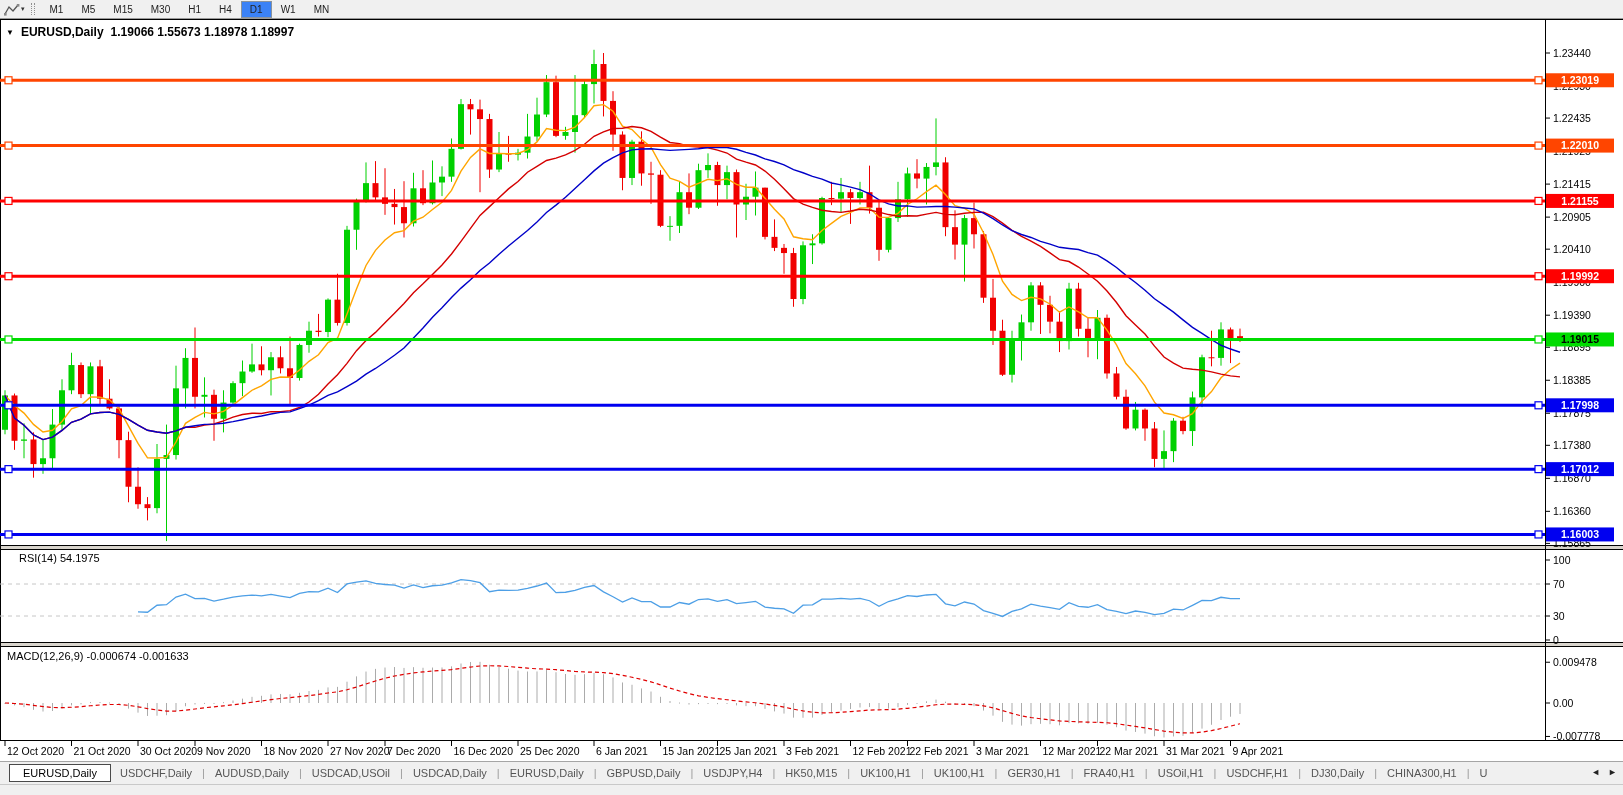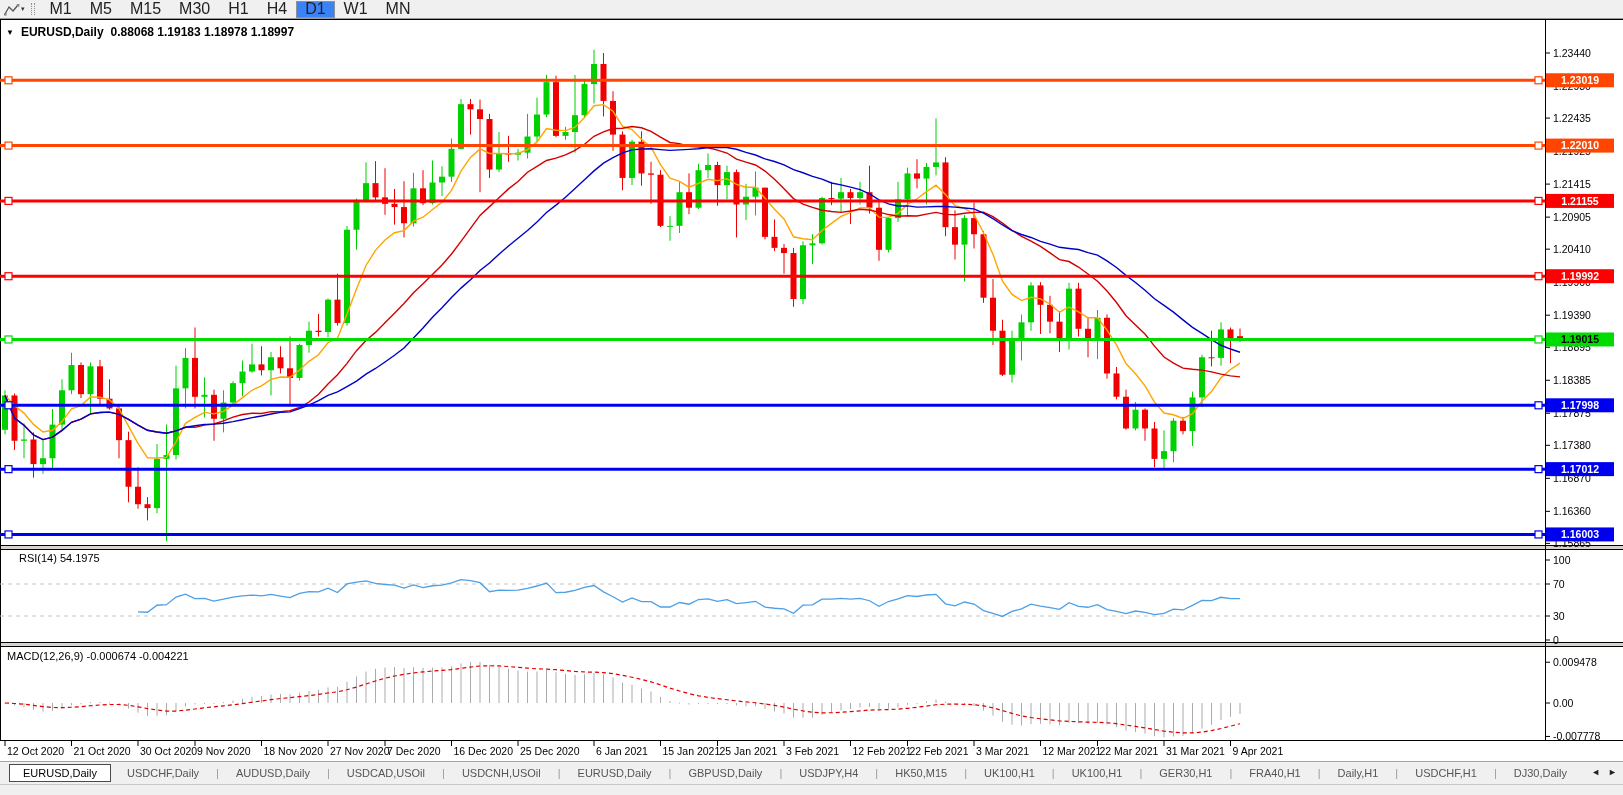--- a/index.html
+++ b/index.html
@@ -4,36 +4,36 @@
 <style>
   html,body{margin:0;padding:0;background:#e8e8e8;}
   #app{position:relative;width:1623px;height:795px;background:#fff;overflow:hidden;
        font-family:"Liberation Sans",sans-serif;-webkit-font-smoothing:none;}
   
   .toolbar{position:absolute;left:0;top:0;width:1623px;height:18px;background:#f0f0f0;
            border-bottom:1px solid #9a9a9a;display:flex;align-items:center;z-index:6;}
   .tool-icon{width:18px;height:14px;margin-left:3px;display:flex;align-items:center;justify-content:center;}
   .caret{font-size:7px;color:#333;margin:0 3px 0 0;}
   .grip{width:2px;height:12px;border-left:1px dotted #8f8f8f;border-right:1px dotted #8f8f8f;margin:0 6px 0 3px;}
-  .tfbtn{height:15px;padding:0 8px;font-size:16px;color:#222;display:flex;align-items:center;
+  .tfbtn{height:15px;padding:0 8px;font-size:10px;color:#222;display:flex;align-items:center;
          border:1px solid transparent;cursor:default;}
   .tfbtn.active{background:#3b82f6;border:1px solid #8a939b;}
   
   .chart-title{position:absolute;left:6px;top:25px;z-index:4;font-size:12px;font-weight:bold;color:#000;
                display:flex;align-items:center;gap:7px;white-space:nowrap;}
   .menu-tri{font-size:8px;}
   .panel-label{position:absolute;left:7px;z-index:4;font-size:11px;color:#000;white-space:nowrap;}
   #rsiLabel{top:552px;padding-left:12px;}
   #macdLabel{top:650px;}
   svg#chartSvg{position:absolute;left:0;top:0;z-index:1;}
   
   .tabbar{position:absolute;left:0;top:761px;width:1623px;height:22px;background:#f0f0f0;
           border-top:1px solid #a5a5a5;display:flex;align-items:center;z-index:6;
           font-size:11px;color:#555;white-space:nowrap;overflow:hidden;}
-  .tab{padding:3px 16px;cursor:default;}
+  .tab{padding:3px 9px;cursor:default;}
   .tab.active{background:#fff;border:1px solid #4a4a4a;color:#000;margin-left:9px;padding:2px 13px;}
   .tabsep{color:#9a9a9a;padding:0 1px;}
   .tabnav{position:absolute;right:0;top:762px;height:20px;background:#f0f0f0;display:flex;
           align-items:center;gap:8px;padding:0 6px 0 8px;z-index:7;font-size:9px;color:#222;}
   .statusbar{position:absolute;left:0;top:784px;width:1623px;height:11px;background:#f0f0f0;
              border-top:1px solid #c9c9c9;z-index:6;}
 </style>
 </head>
 <body>
 
@@ -617,53 +617,53 @@
         <line x1="1164" y1="741" x2="1164" y2="746" stroke="#000" stroke-width="1"></line>
         <text x="1166" y="755">31 Mar 2021</text>
         <line x1="1230.5" y1="741" x2="1230.5" y2="746" stroke="#000" stroke-width="1"></line>
         <text x="1232.5" y="755">9 Apr 2021</text>
       </g>
     </svg>
 
   <div class="chart-title">
     <span class="menu-tri">▼</span>
     <span>EURUSD,Daily</span>
-    <span>0.88068 1.19183 1.18978 1.18997</span>
+    <span>1.19066 1.55673 1.18978 1.18997</span>
   </div>
 
   <div id="rsiLabel" class="panel-label">RSI(14) 54.1975</div>
-  <div id="macdLabel" class="panel-label">MACD(12,26,9) -0.000674 -0.004221</div>
+  <div id="macdLabel" class="panel-label">MACD(12,26,9) -0.000674 -0.001633</div>
 
   <div class="tabbar" id="tabbar">
       <span class="tab active">EURUSD,Daily</span>
       <span class="tab">USDCHF,Daily</span>
       <span class="tabsep">|</span>
       <span class="tab">AUDUSD,Daily</span>
       <span class="tabsep">|</span>
       <span class="tab">USDCAD,USOil</span>
       <span class="tabsep">|</span>
-      <span class="tab">USDCNH,USOil</span>
+      <span class="tab">USDCAD,Daily</span>
       <span class="tabsep">|</span>
       <span class="tab">EURUSD,Daily</span>
       <span class="tabsep">|</span>
       <span class="tab">GBPUSD,Daily</span>
       <span class="tabsep">|</span>
       <span class="tab">USDJPY,H4</span>
       <span class="tabsep">|</span>
       <span class="tab">HK50,M15</span>
       <span class="tabsep">|</span>
       <span class="tab">UK100,H1</span>
       <span class="tabsep">|</span>
       <span class="tab">UK100,H1</span>
       <span class="tabsep">|</span>
       <span class="tab">GER30,H1</span>
       <span class="tabsep">|</span>
       <span class="tab">FRA40,H1</span>
       <span class="tabsep">|</span>
-      <span class="tab">Daily,H1</span>
+      <span class="tab">USOil,H1</span>
       <span class="tabsep">|</span>
       <span class="tab">USDCHF,H1</span>
       <span class="tabsep">|</span>
       <span class="tab">DJ30,Daily</span>
       <span class="tabsep">|</span>
       <span class="tab">CHINA300,H1</span>
       <span class="tabsep">|</span>
       <span class="tab">U</span>
     </div>
   <div class="tabnav">

